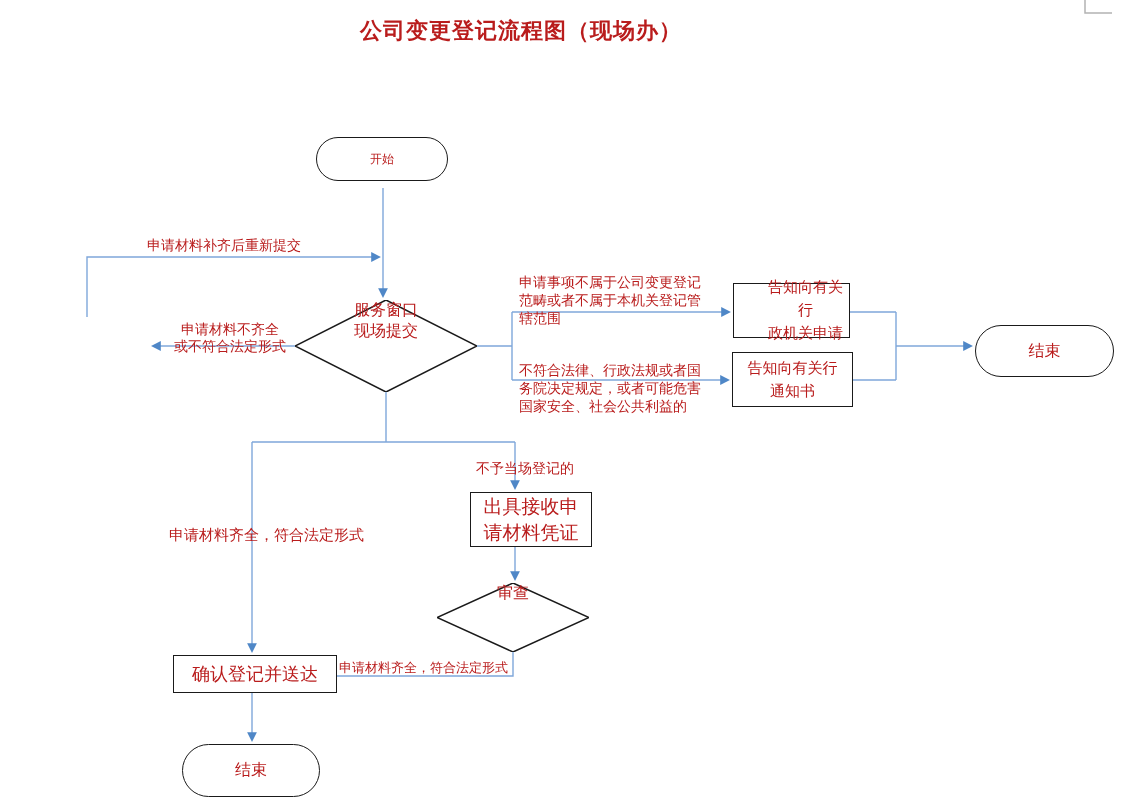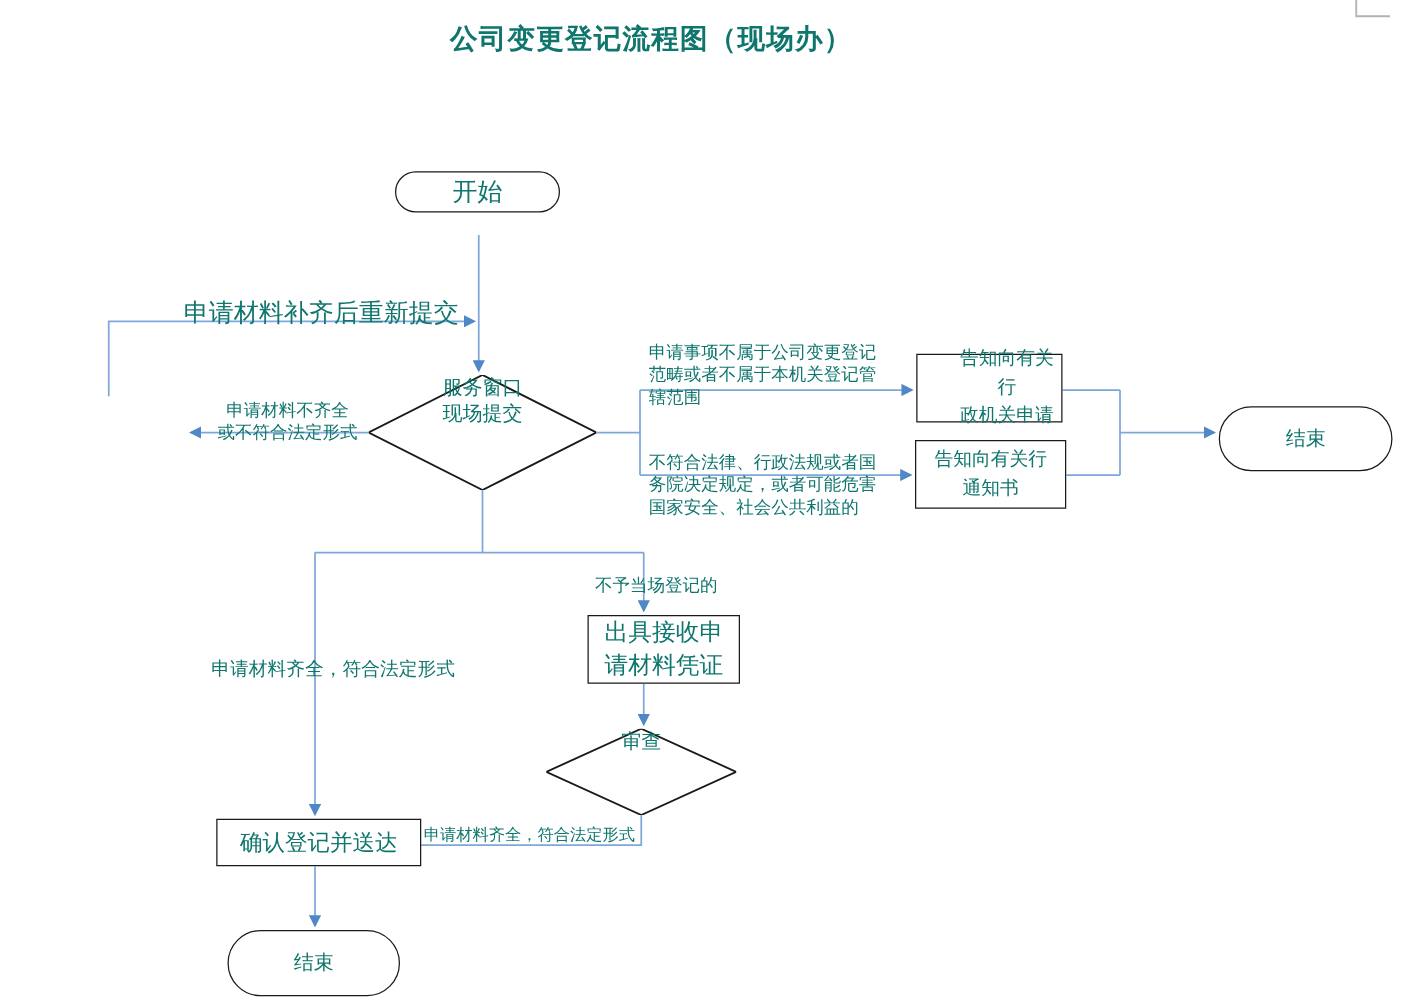--- a/index.html
+++ b/index.html
@@ -1,17 +1,17 @@
 <!DOCTYPE html>
 <html><head>
 <meta charset="utf-8">
 <style>
   html,body{margin:0;padding:0;background:#fff;}
   #page{position:relative;width:1121px;height:806px;background:#ffffff;overflow:hidden;
-        font-family:"Liberation Serif","DejaVu Serif",serif;color:#0f766e;}
+        font-family:"Liberation Serif","DejaVu Serif",serif;color:#b91c1c;}
   #connectors{position:absolute;left:0;top:0;z-index:1;}
   .node{position:absolute;z-index:2;background:#fff;border:1.5px solid #1a1a1a;
         display:flex;align-items:center;justify-content:center;text-align:center;box-sizing:border-box;}
   .stadium{border-radius:27px;}
   .diamond{position:absolute;z-index:2;background:transparent;border:none;}
   .diamond svg{position:absolute;left:0;top:0;width:100%;height:100%;}
   .diamond .dtext{position:absolute;left:0;top:0;width:100%;height:100%;
         display:flex;flex-direction:column;align-items:center;text-align:center;}
   .label{position:absolute;z-index:3;white-space:nowrap;}
   .ln{display:block;}
@@ -43,21 +43,21 @@
       <path d="M386,392 V442 M252,442 H515"></path>
       <path d="M252,442 V651" marker-end="url(#arr)"></path>
       <path d="M515,442 V488" marker-end="url(#arr)"></path>
       <path d="M515,547 V579" marker-end="url(#arr)"></path>
       <path d="M513,652 V676 H326" marker-end="url(#arr)"></path>
       <path d="M252,693 V740" marker-end="url(#arr)"></path>
     </g>
     <path d="M1085,0 V13 H1112" stroke="#b3b3b3" stroke-width="1.5" fill="none"></path>
   </svg>
 
-  <div class="node stadium" style="left:316px;top:137px;width:132px;height:33px;font-size:20px;">
+  <div class="node stadium" style="left:316px;top:137px;width:132px;height:44px;font-size:12px;">
     <span>开始</span>
   </div>
 
   <div class="diamond" style="left:295px;top:300px;width:182px;height:92px;font-size:16px;">
     <svg viewBox="0 0 100 100" preserveAspectRatio="none">
       <polygon points="50,0 100,50 50,100 0,50" fill="#ffffff" stroke="#1a1a1a" stroke-width="1.5" vector-effect="non-scaling-stroke"></polygon>
     </svg>
     <div class="dtext">
       <span class="ln">服务窗口</span>
       <span class="ln">现场提交</span>
@@ -100,21 +100,21 @@
   </div>
 
   <div class="node" style="left:173px;top:655px;width:164px;height:38px;font-size:18px;">
     <span>确认登记并送达</span>
   </div>
 
   <div class="node stadium" style="left:182px;top:744px;width:138px;height:53px;font-size:16px;">
     <span>结束</span>
   </div>
 
-  <div class="label" style="left:147px;top:237px;font-size:20px;">申请材料补齐后重新提交</div>
+  <div class="label" style="left:147px;top:237px;font-size:14px;">申请材料补齐后重新提交</div>
 
   <div class="label" style="left:172px;top:321px;width:116px;text-align:center;font-size:14px;line-height:17px;">
     <span class="ln">申请材料不齐全</span>
     <span class="ln">或不符合法定形式</span>
   </div>
 
   <div class="label" style="left:519px;top:274px;font-size:14px;line-height:18px;">
     <span class="ln">申请事项不属于公司变更登记</span>
     <span class="ln">范畴或者不属于本机关登记管</span>
     <span class="ln">辖范围</span>

